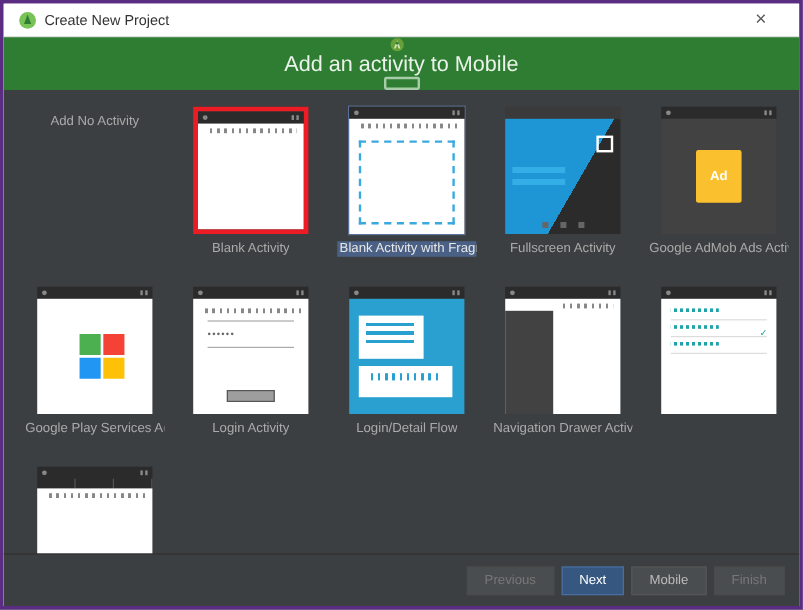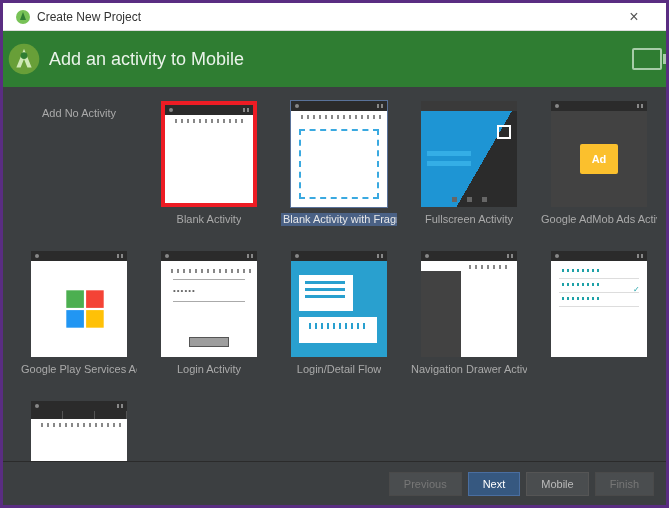--- a/index.html
+++ b/index.html
@@ -2,21 +2,21 @@
 <html><head>
 <meta charset="utf-8">
 <style>
   * { box-sizing: border-box; margin: 0; padding: 0; }
   body { width: 669px; height: 508px; background: #d8c8e0; font-family: "Segoe UI", Arial, sans-serif; font-size: 12px; color: #bbb; overflow: hidden; border: 3px solid #5a2d82; }
   .window { width: 663px; height: 502px; background: #fff; display: flex; flex-direction: column; }
   .titlebar { height: 28px; background: #fff; border-bottom: 1px solid #ddd; display: flex; align-items: center; padding: 0 12px; color: #333; font-size: 12px; }
   .titlebar .icon { width: 16px; height: 16px; margin-right: 6px; }
   .titlebar .spacer { flex: 1; }
   .titlebar .close { width: 40px; height: 28px; display: flex; align-items: center; justify-content: center; color: #555; font-size: 16px; cursor: default; }
-  .header { height: 56px; background: #2f7d32; display: flex; align-items: center; padding: 0 4px; color: #fff; }
+  .header { height: 44px; background: #2f7d32; display: flex; align-items: center; padding: 0 4px; color: #fff; flex-direction: column; }
   .header .logo { width: 34px; height: 34px; margin-right: 8px; }
   .header h1 { font-size: 18px; font-weight: 400; color: #eaf3ea; }
   .header .spacer { flex: 1; }
   .header .device { width: 30px; height: 22px; border: 2px solid #a7cda8; border-radius: 2px; position: relative; }
   .header .device::after { content: ""; position: absolute; right: -6px; top: 4px; bottom: 4px; width: 3px; background: #a7cda8; }
   .body { flex: 1; background: #3c3f41; padding: 14px 18px 0 18px; overflow: hidden; }
   .grid { display: grid; grid-template-columns: repeat(5, 116px); grid-auto-rows: 140px; gap: 10px 14px; }
   .cell { display: flex; flex-direction: column; align-items: center; justify-content: flex-start; }
   .cell.text-only { justify-content: flex-start; }
   .thumb { width: 96px; height: 106px; background: #3c3f41; position: relative; cursor: pointer; }
@@ -35,21 +35,21 @@
   
   .blank .screen { background: #fff; }
   .frag .screen { background: #fff; }
   .frag .dash { position: absolute; top: 18px; left: 8px; right: 8px; bottom: 8px; border: 2px dashed #3aa9e0; }
   .fullscreen .screen { background: linear-gradient(120deg, #1e95d4 60%, #2b2b2b 60%); }
   .fullscreen .waves { position: absolute; left: 6px; top: 40px; width: 44px; height: 20px; background: repeating-linear-gradient(180deg, #34aee6 0 5px, #1e95d4 5px 10px); }
   .fullscreen .expand { position: absolute; right: 6px; top: 14px; width: 14px; height: 14px; border: 2px solid #fff; }
   .fullscreen .navdots { position: absolute; bottom: 4px; left: 0; right: 0; height: 6px; display: flex; justify-content: center; gap: 10px; }
   .fullscreen .navdots span { width: 5px; height: 5px; background: #666; }
   .admob .screen { background: #424242; display: flex; align-items: center; justify-content: center; }
-  .admob .ad { width: 38px; height: 30px; background: #fbc02d; color: #fff; font-size: 11px; font-weight: bold; display: flex; align-items: center; justify-content: center; border-radius: 2px; }
+  .admob .ad { width: 38px; height: 44px; background: #fbc02d; color: #fff; font-size: 11px; font-weight: bold; display: flex; align-items: center; justify-content: center; border-radius: 2px; }
   .maps .screen { background: #e8f4e8; position: relative; overflow: hidden; }
   .maps .road { position: absolute; background: #fff; }
   .play .screen { background: #fff; display: flex; align-items: center; justify-content: center; }
   .login .screen { background: #fff; }
   .login .line { height: 1px; background: #aaa; margin: 6px 12px; }
   .login .dots { font-size: 8px; color: #666; margin: 2px 12px; letter-spacing: 1px; }
   .login .btn { position: absolute; bottom: 10px; left: 50%; transform: translateX(-50%); width: 40px; height: 10px; background: #9e9e9e; }
   .masterdetail .screen { background: #29a0cf; }
   .masterdetail .card1 { position: absolute; left: 8px; top: 14px; width: 54px; height: 36px; background: #fff; }
   .masterdetail .lines { position: absolute; left: 14px; top: 20px; width: 40px; height: 20px; background: repeating-linear-gradient(180deg, #29a0cf 0 3px, transparent 3px 7px); }

